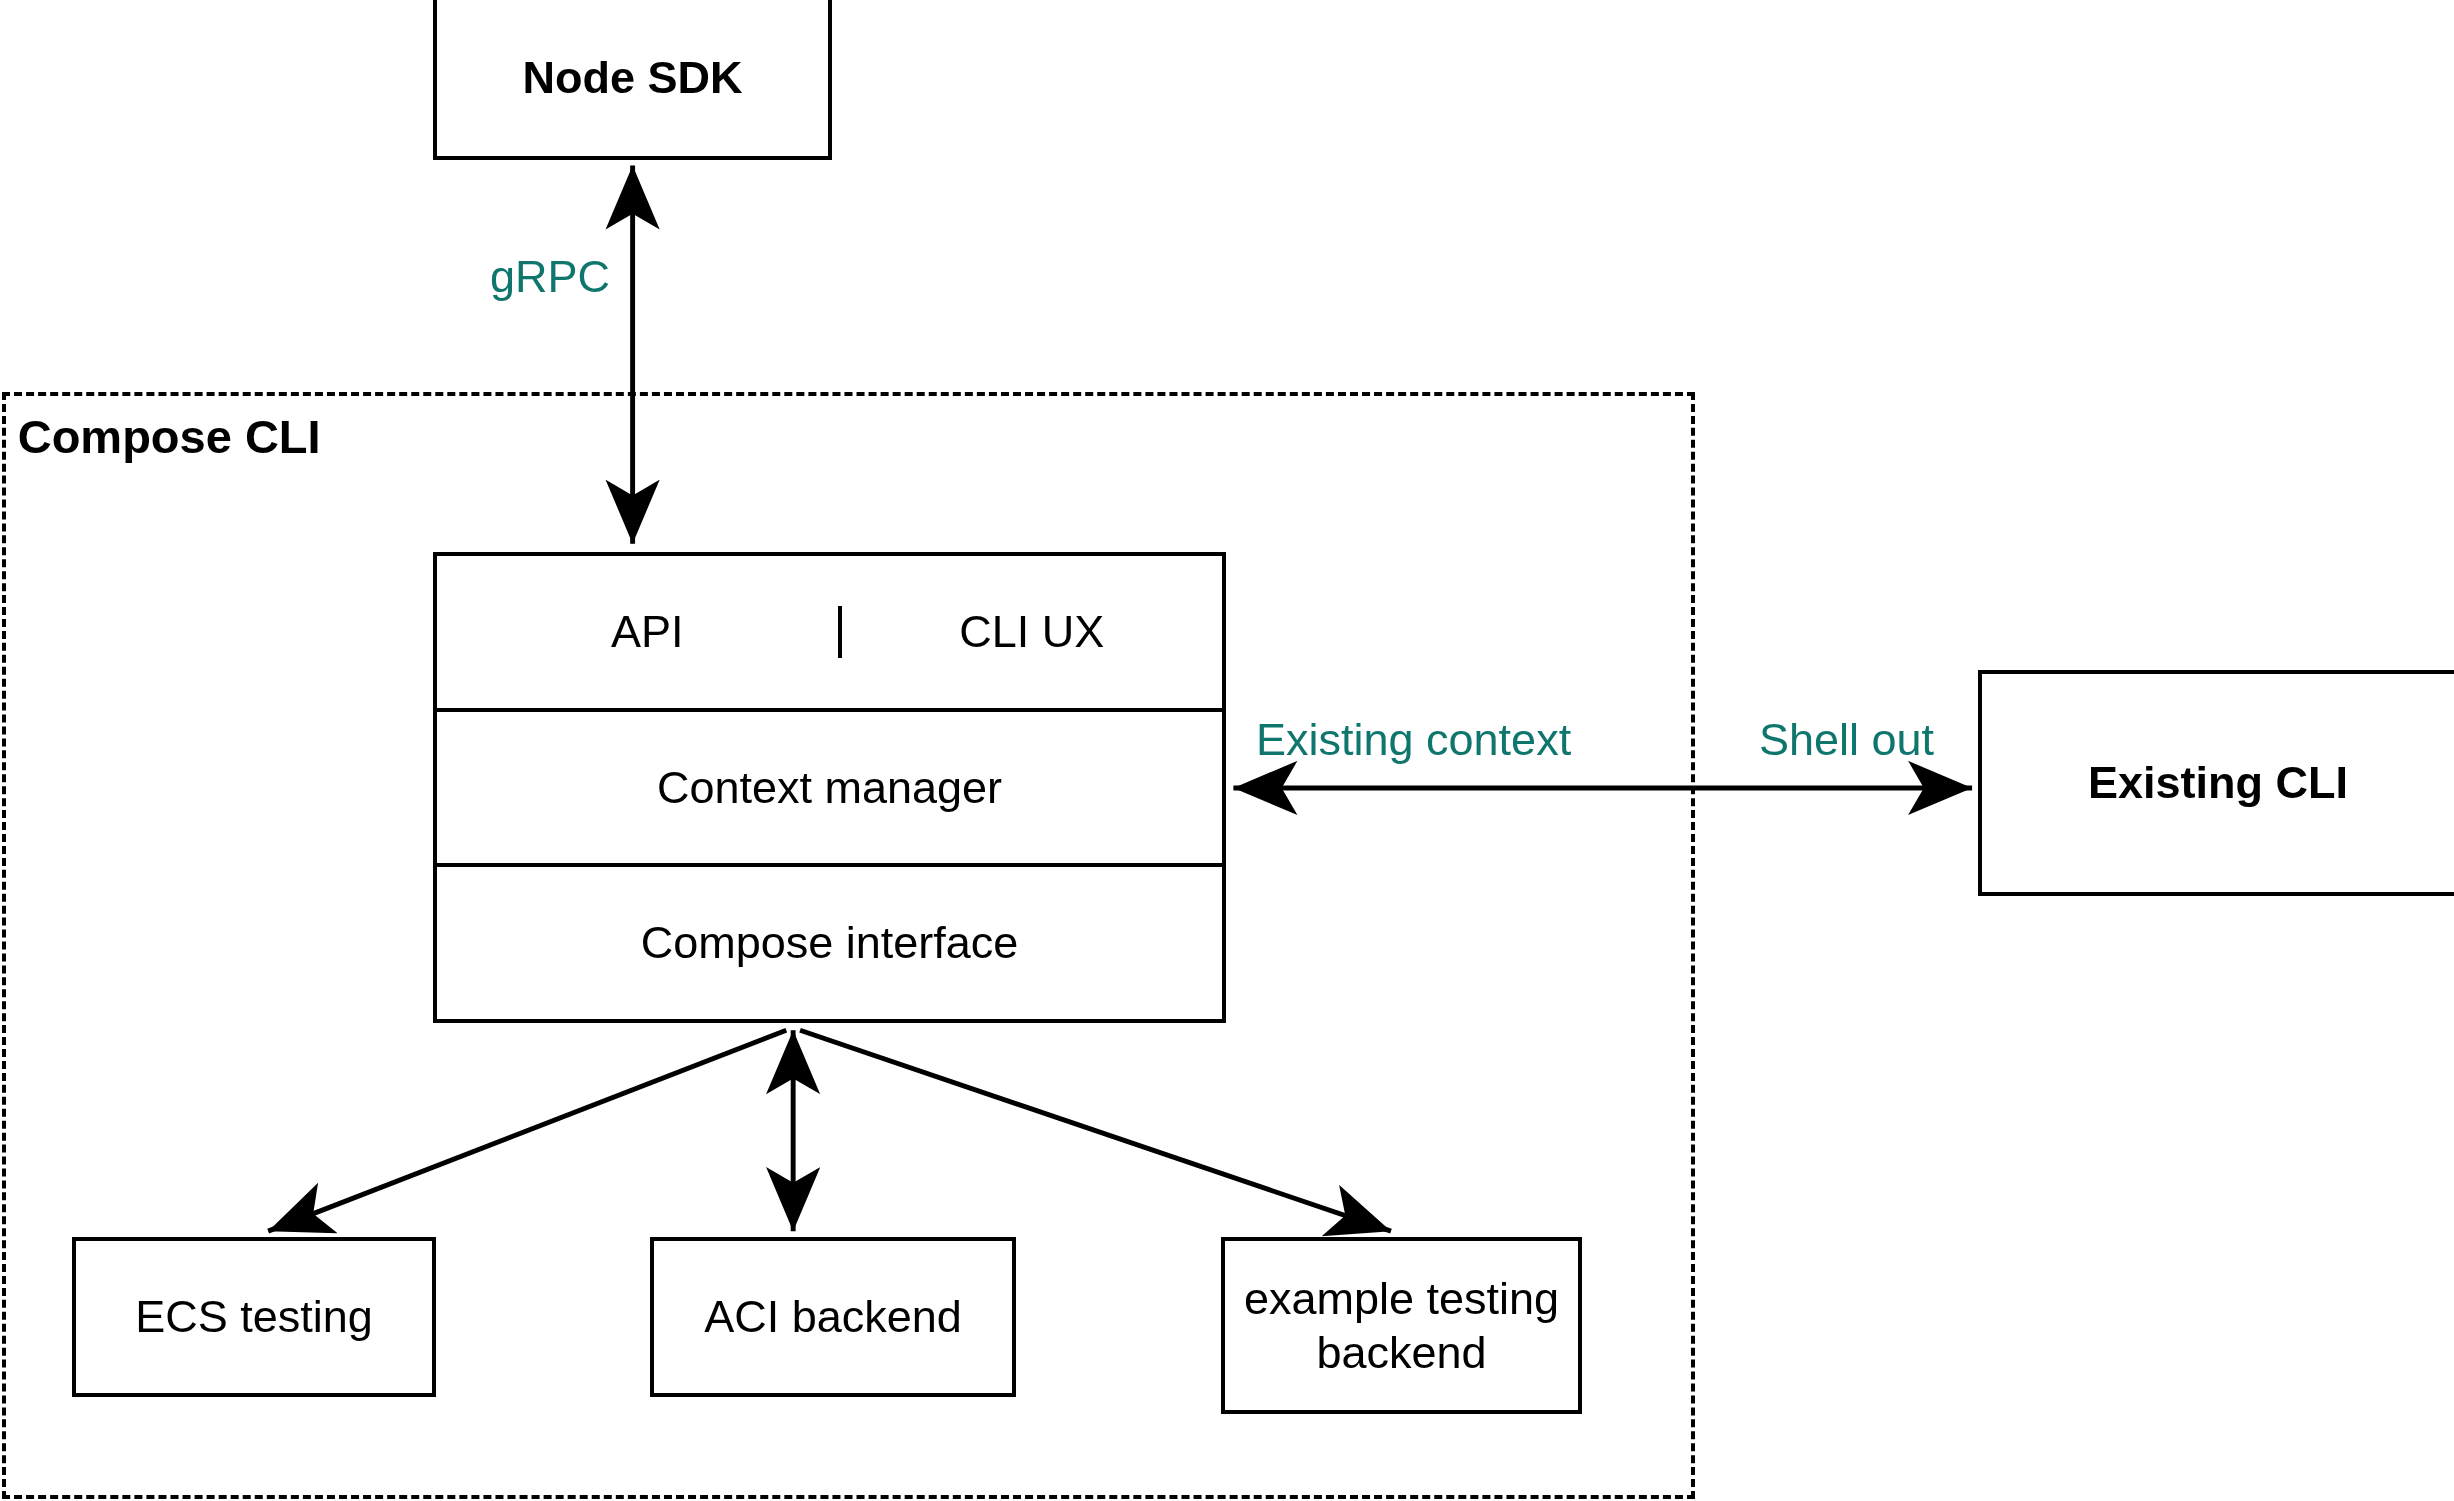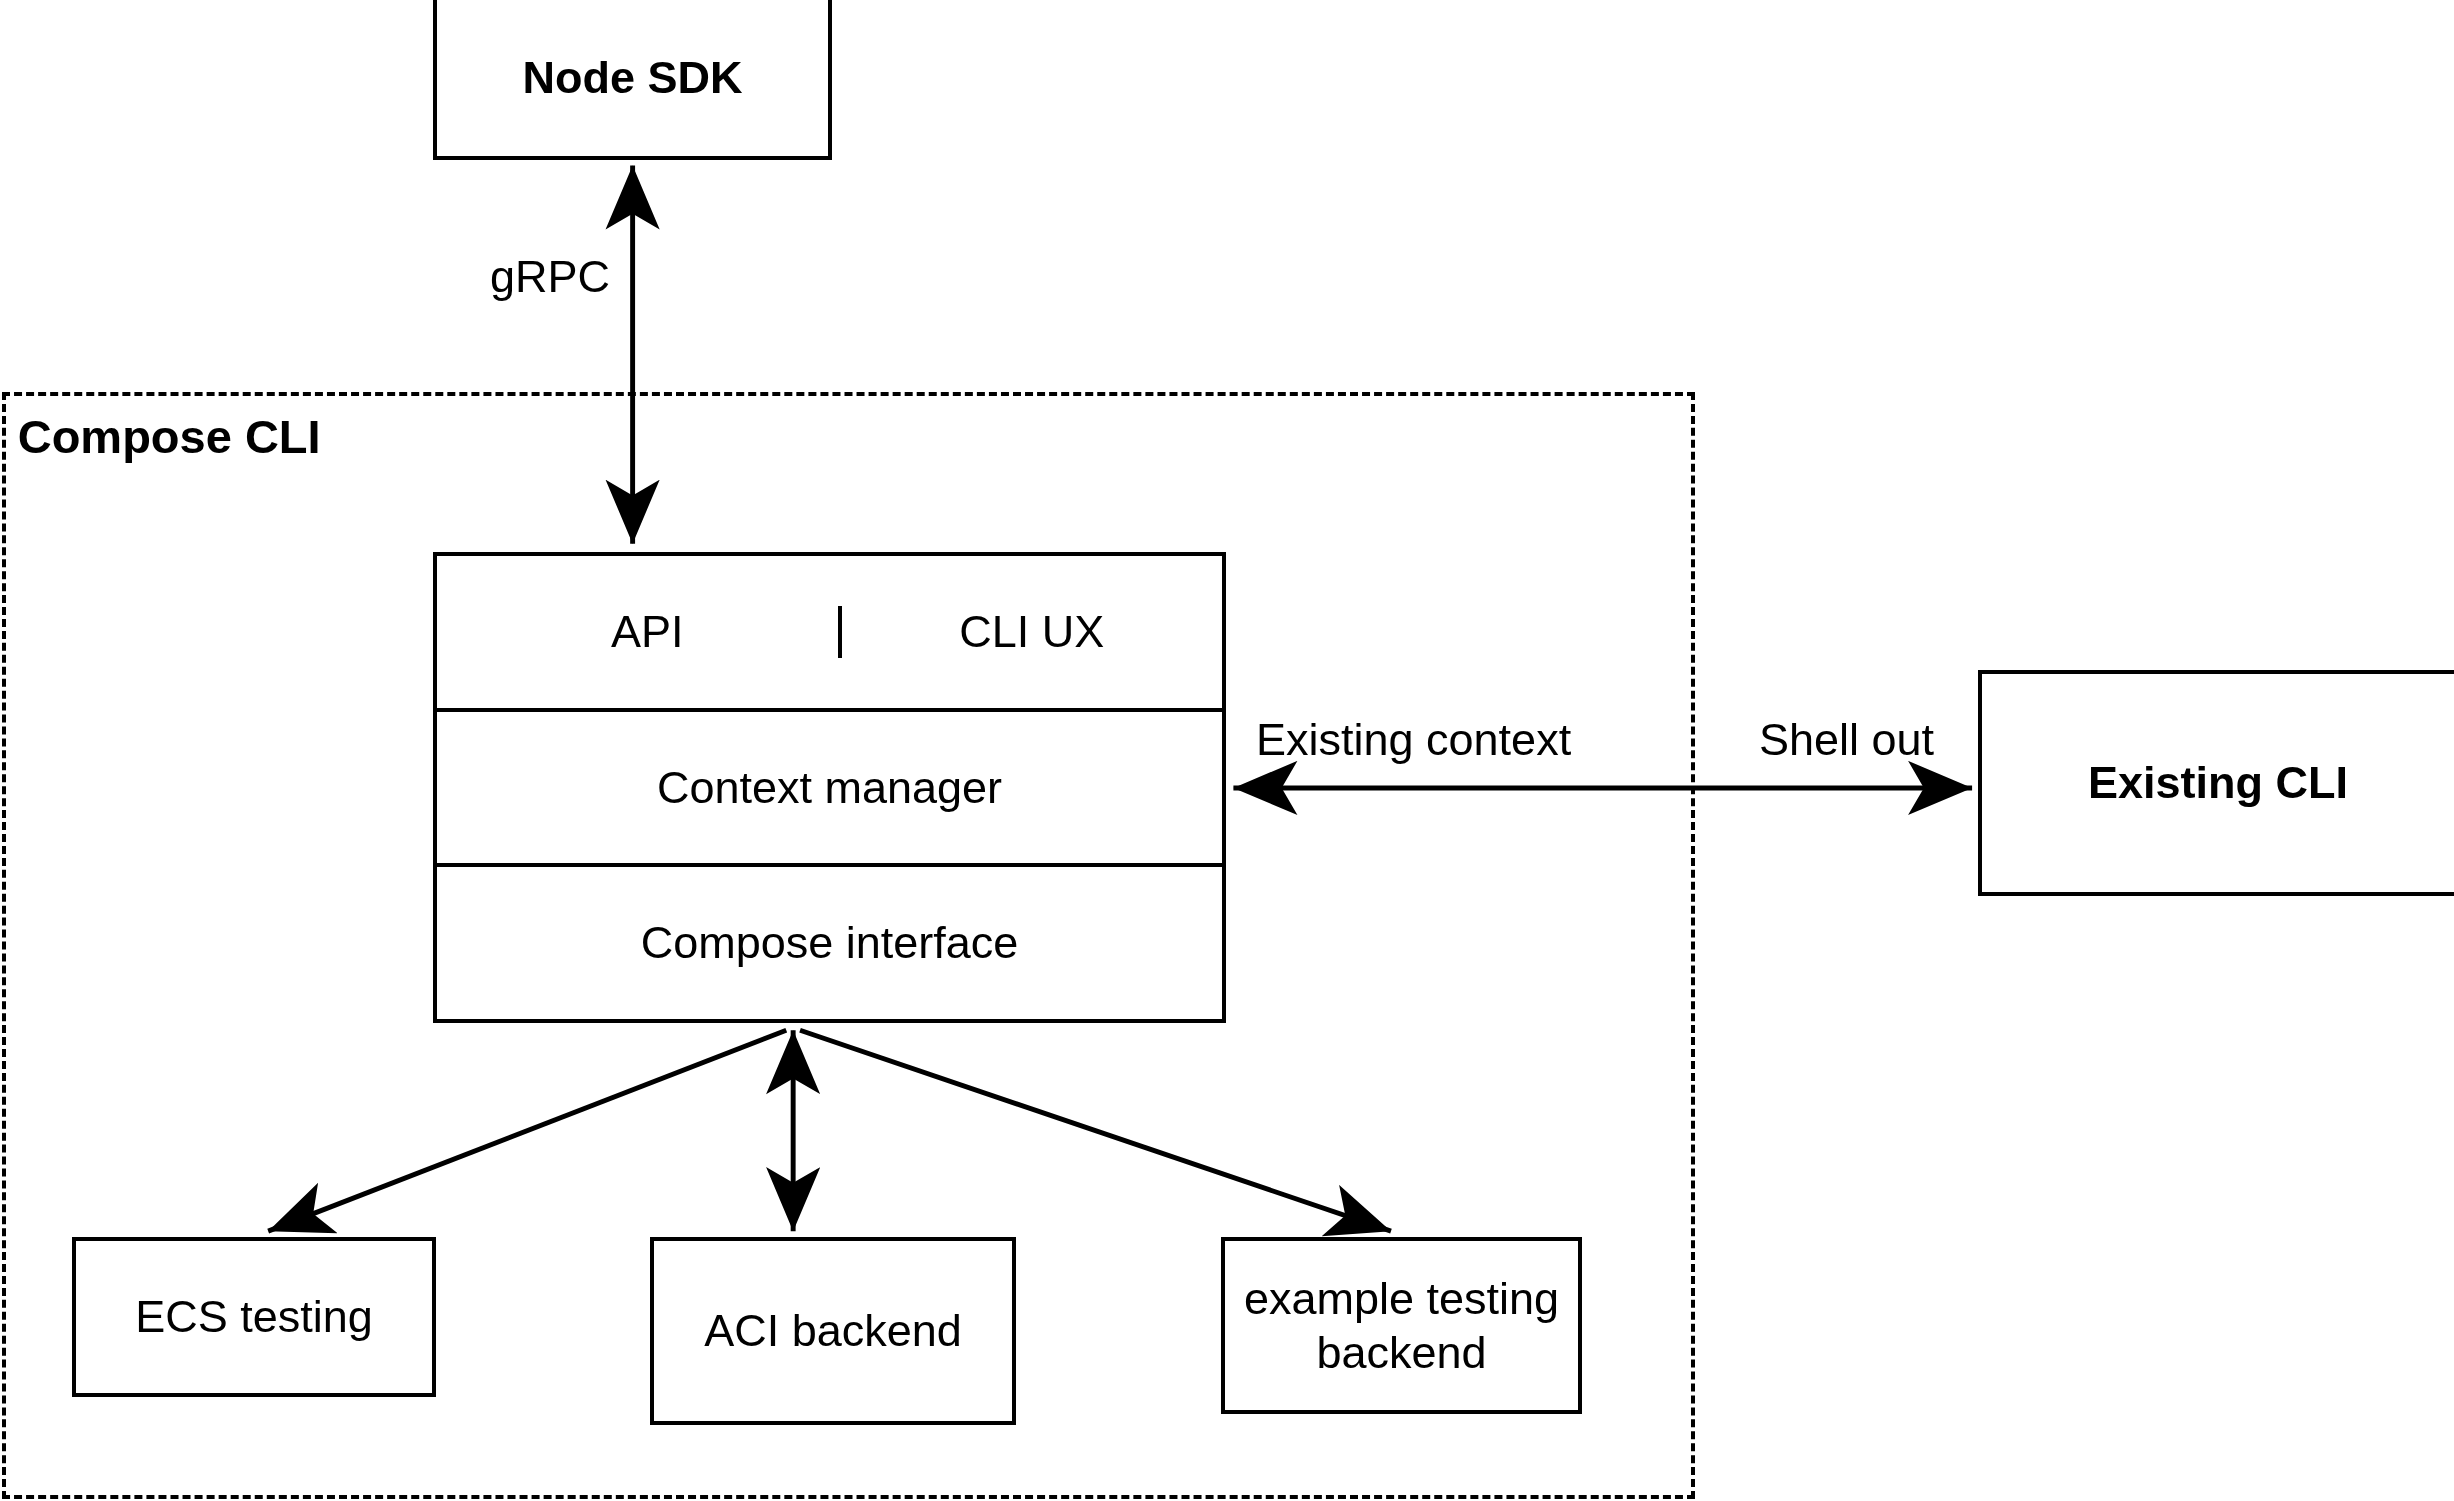--- a/index.html
+++ b/index.html
@@ -123,33 +123,33 @@
   #ecs-backend {
     left: 72px;
     top: 1237px;
     width: 364px;
     height: 160px;
   }
   #aci-backend {
     left: 650px;
     top: 1237px;
     width: 366px;
-    height: 188px;
+    height: 160px;
   }
   #example-backend {
     left: 1221px;
     top: 1237px;
     width: 361px;
     height: 177px;
   }
   
   .edge-label {
     position: absolute;
     font-size: 45px;
-    color: #000000;
+    color: #0f766e;
     white-space: nowrap;
   }
   #label-grpc {
     left: 490px;
     top: 251px;
   }
   #label-existing-context {
     left: 1256px;
     top: 714px;
   }

